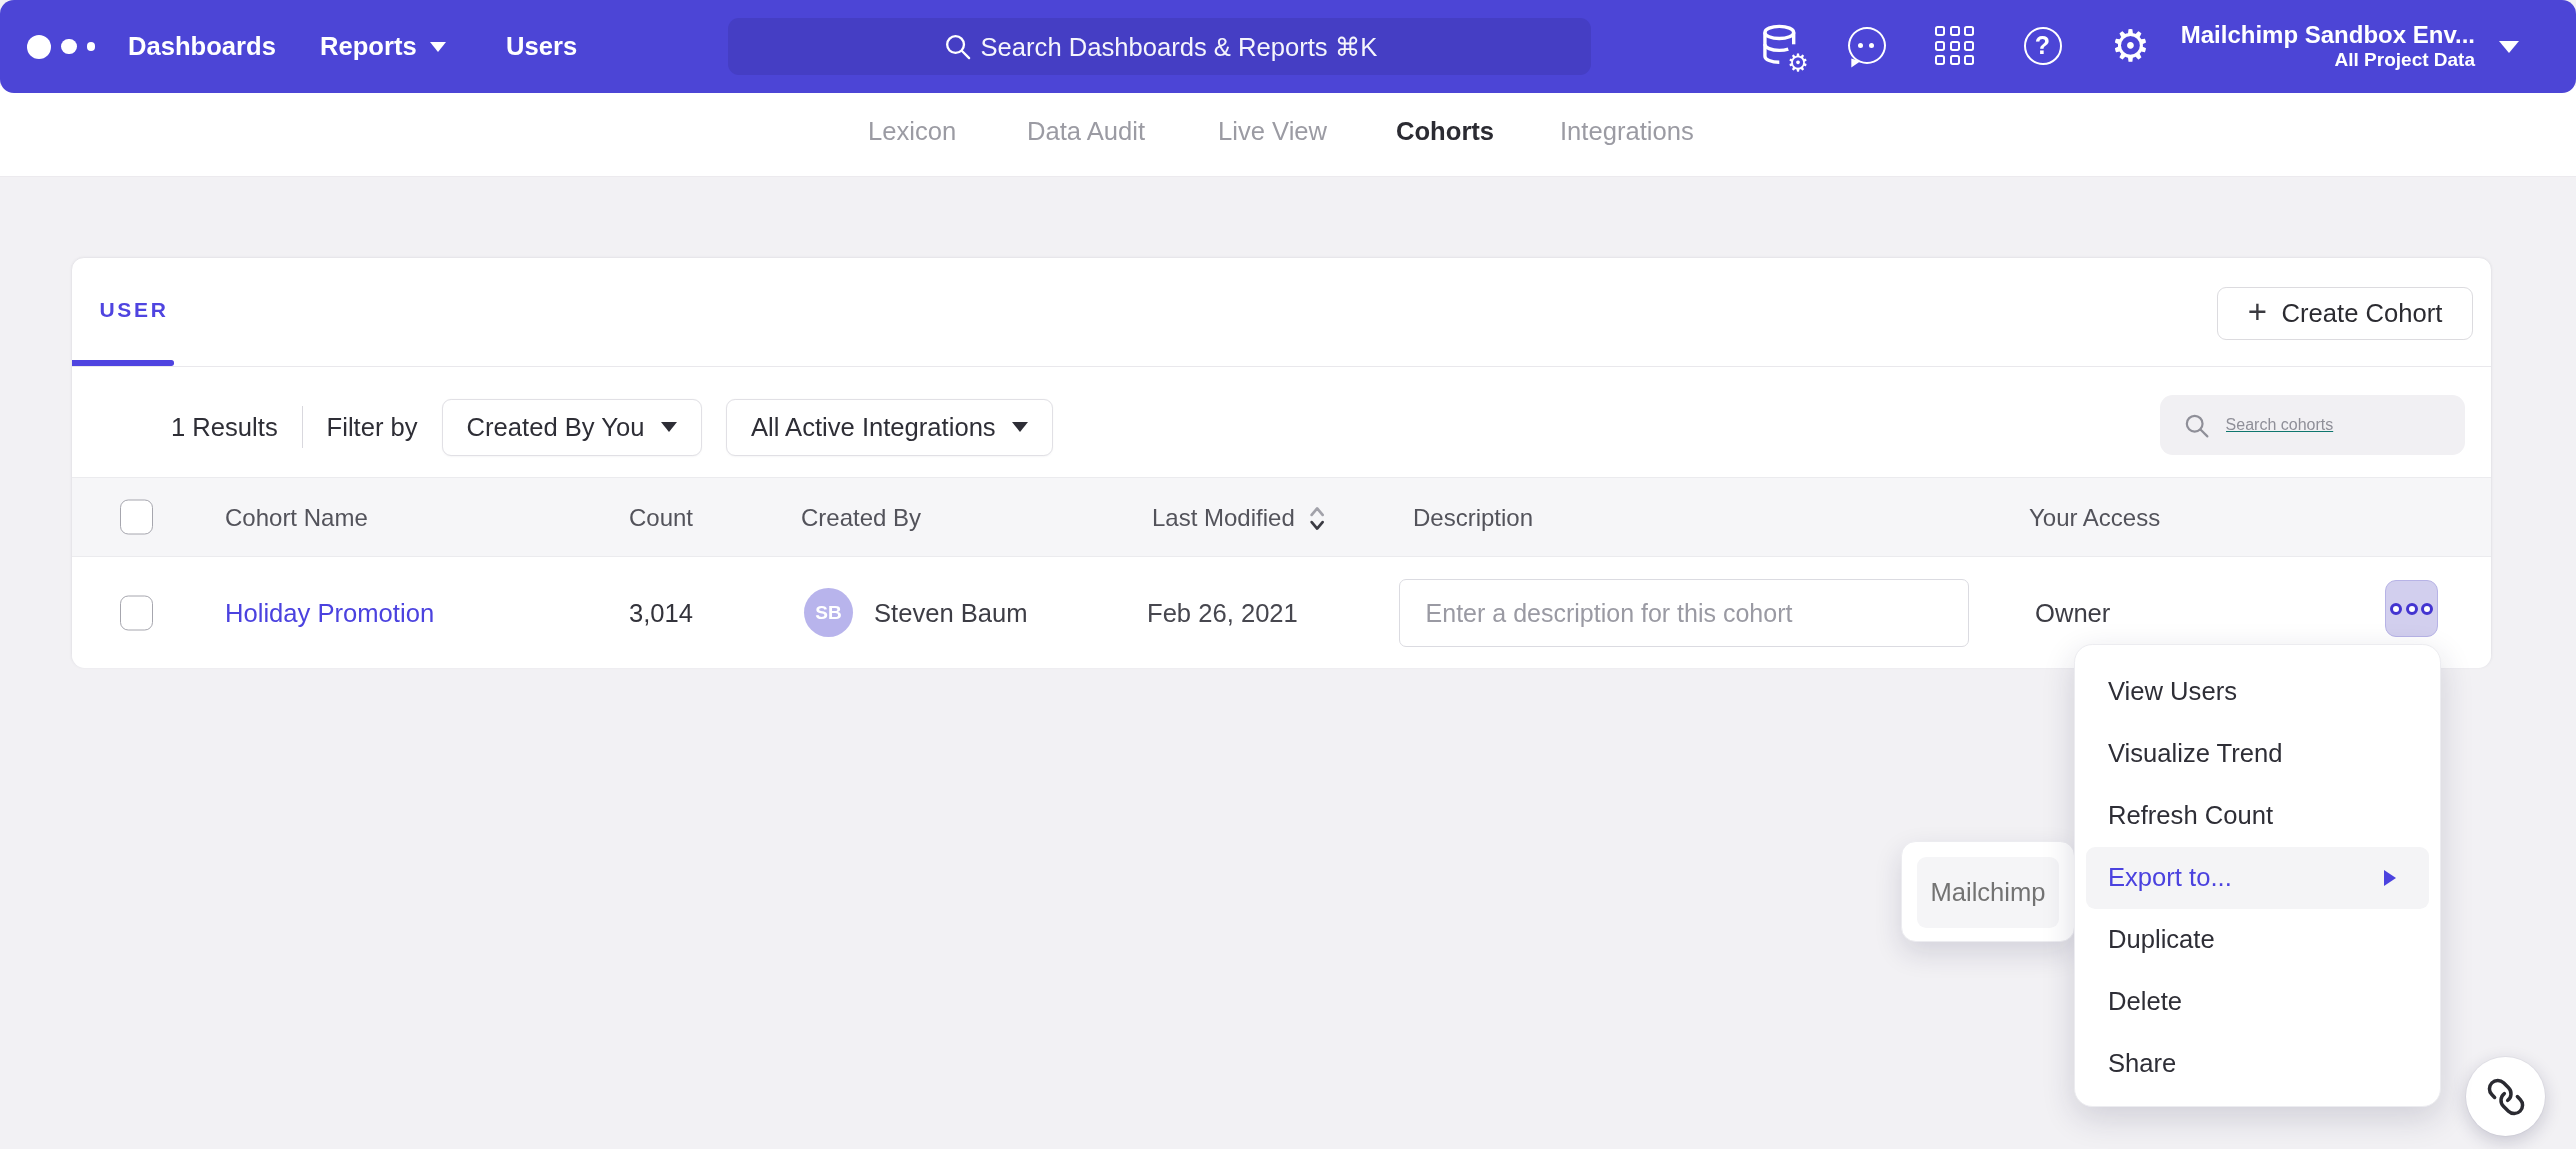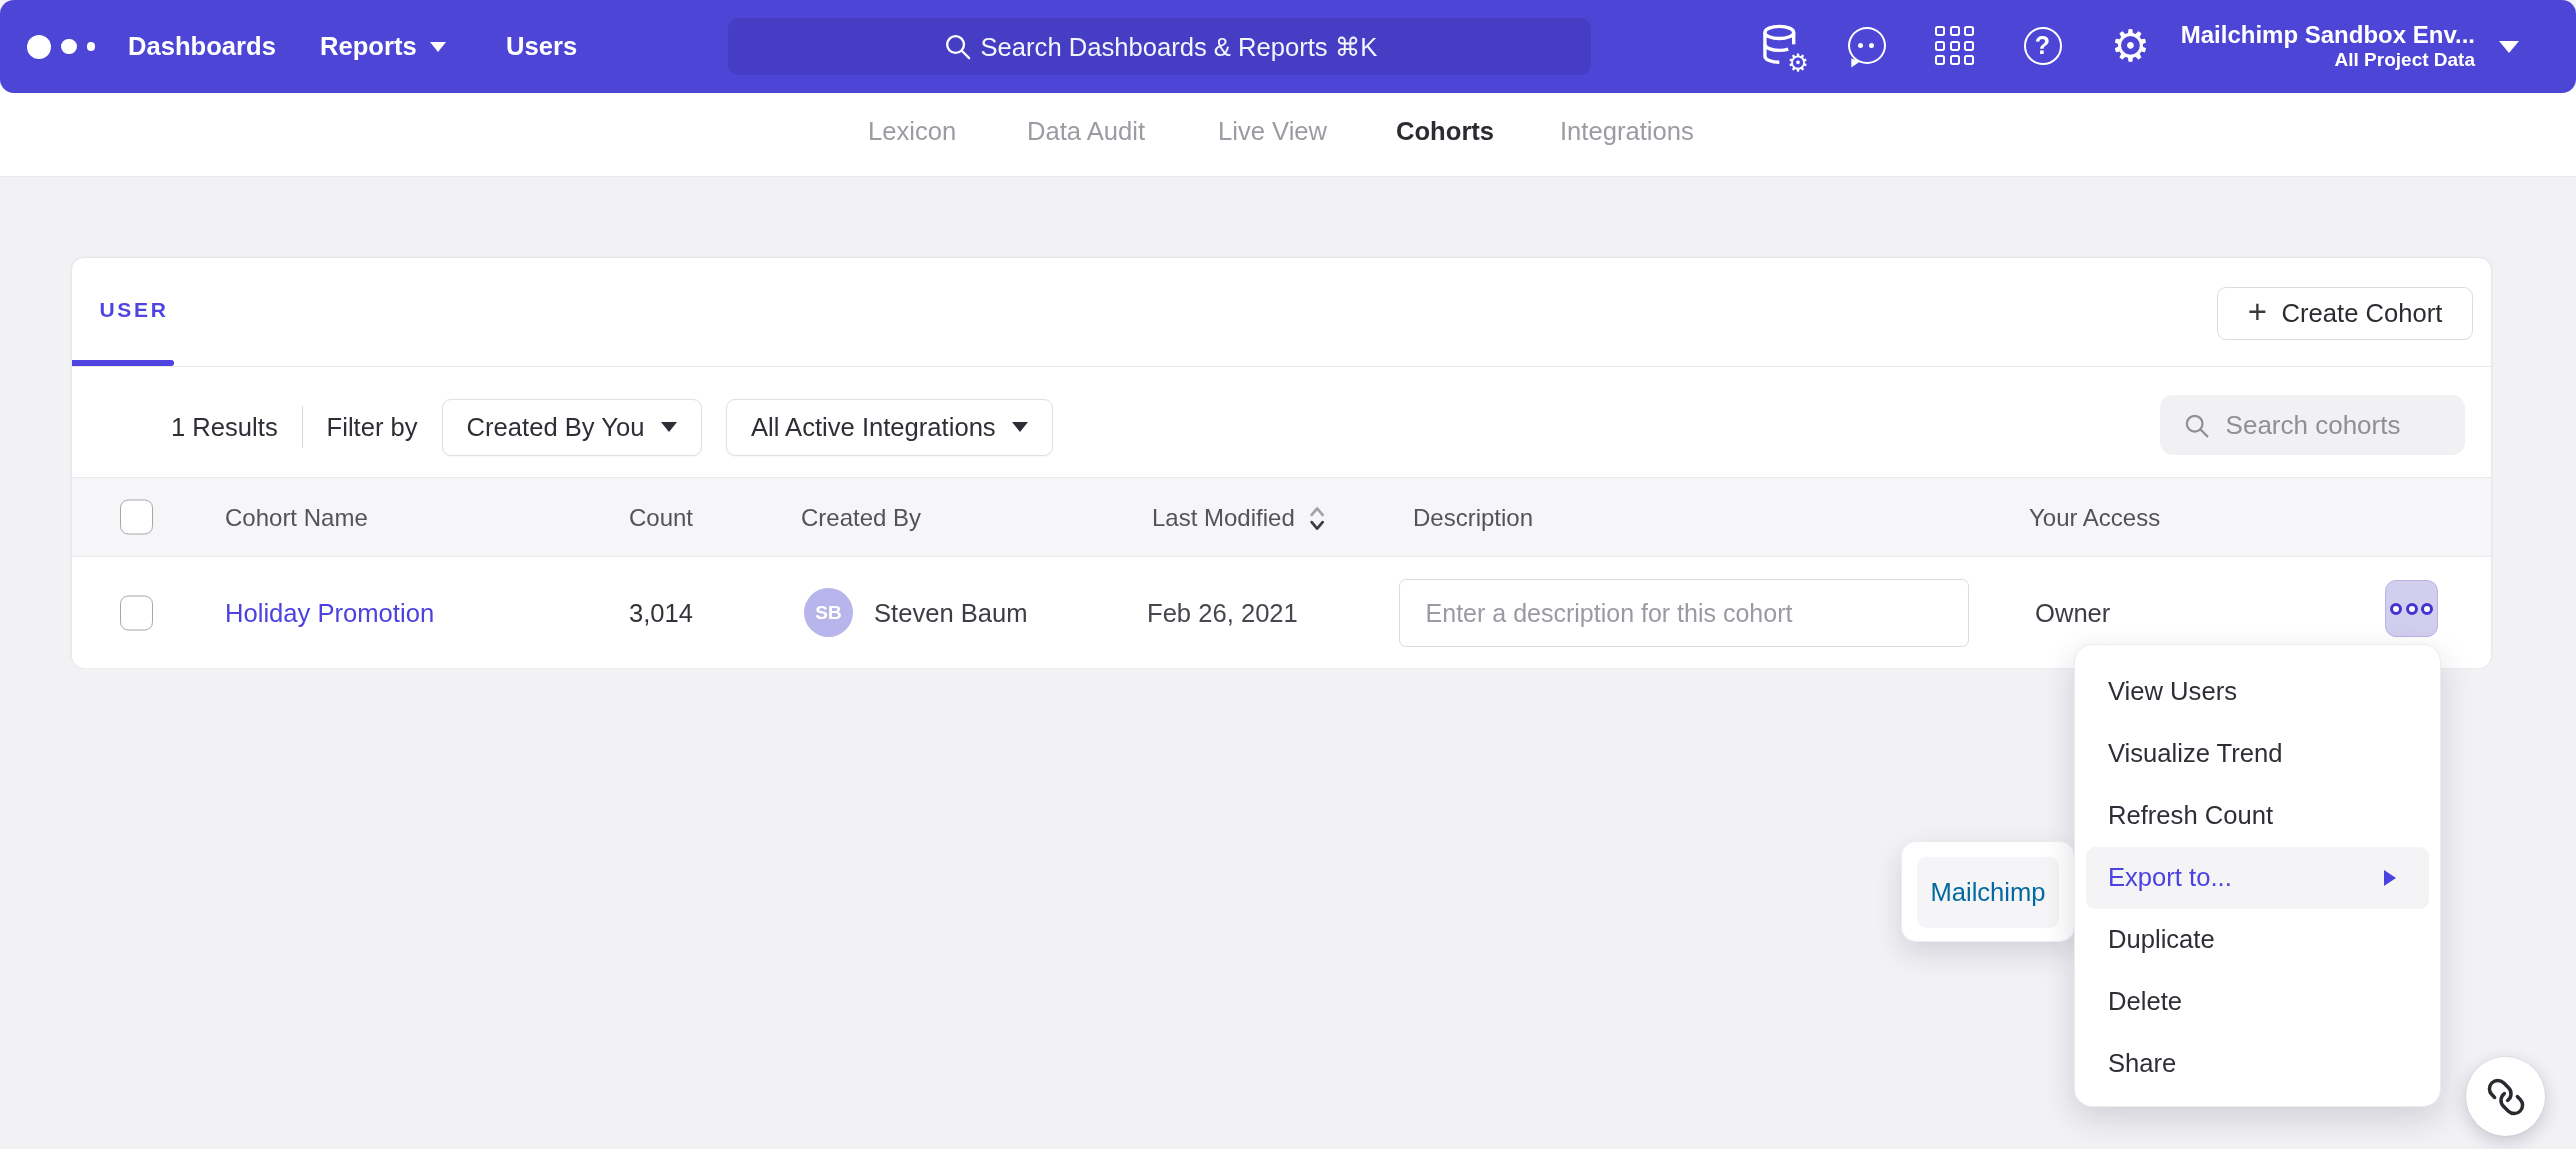--- a/index.html
+++ b/index.html
@@ -58,22 +58,22 @@
 
   .filter-row { position:absolute; left:99px; top:137px; height:64px; display:flex; align-items:center; gap:24px; }
   .results { font-size:25.6px; color:#2e2e36; }
   .vdiv { width:0.9px; height:42px; background:#d9d8de; }
   .filterby { font-size:25.6px; color:#2e2e36; }
   .dropdown { height:57px; border:0.9px solid #e1e0e5; border-radius:9.1px; background:#fff; display:flex; align-items:center;
               gap:16.5px; padding:0 24px; font-size:25.6px; color:#2e2e36; cursor:pointer; box-shadow:0 0.9px 1.8px rgba(25,25,60,.04); }
   .dd-caret { width:0; height:0; border-left:8.2px solid transparent; border-right:8.2px solid transparent; border-top:10px solid #2e2e36; }
   .cohort-search { position:absolute; left:2088px; top:137px; width:305px; height:60px; background:#f1f0f3; border-radius:12.8px;
                    display:flex; align-items:center; gap:14.6px; padding:0 22px; }
-  .cohort-search input { border:none; outline:none; background:transparent; font-size:26px; color:#0f766e; width:210px;
-                         font-family:"Liberation Sans", sans-serif; }
+  .cohort-search input { border:none; outline:none; background:transparent; font-size:16px; color:#0f766e; width:210px;
+                         font-family:"Liberation Sans", sans-serif;text-decoration:underline; }
   .cohort-search input::placeholder { color:#8f8f98; }
 
   .thead { position:absolute; left:0; top:219px; width:100%; height:80px; background:#f6f6f8;
            border-top:0.9px solid #ebebee; border-bottom:0.9px solid #ebebee; }
   .th { position:absolute; top:0; height:80px; display:flex; align-items:center; font-size:24px; color:#53535b; font-weight:500; gap:9.1px; }
   .checkbox { position:absolute; left:48px; top:50%; transform:translateY(-50%); width:33px; height:35px;
               border:1.8px solid #a6a6ae; border-radius:8.2px; background:#fff; cursor:pointer; }
   .sorticon { display:flex; flex-direction:column; gap:1.8px; margin-left:3.7px; }
 
   .trow { position:absolute; left:0; top:300px; width:100%; height:110px; background:#fff; border-radius:0 0 12.8px 12.8px; }
@@ -93,21 +93,21 @@
   
   .ctxmenu { position:absolute; left:2074px; top:644px; width:367px; height:463px; background:#fff; border:0.9px solid #ececf0;
              border-radius:18.3px; box-shadow:0 11px 33px rgba(30,30,70,.16); padding:15.5px 0; z-index:50; }
   .mi { height:62px; display:flex; align-items:center; padding:0 33px; font-size:25.6px; color:#2e2e36; cursor:pointer; }
   .mi.hl { margin:0 11px; padding:0 22px; background:#f4f4f6; border-radius:9.1px; color:#4b42df; justify-content:space-between; }
   .mi-arrow { width:0; height:0; border-top:8.2px solid transparent; border-bottom:8.2px solid transparent; border-left:12px solid #4b42df; margin-right:11px; }
 
   .submenu { position:absolute; left:1901px; top:841px; width:174px; height:101px; background:#fff; border:0.9px solid #ececf0;
              border-radius:14.6px; box-shadow:0 11px 27.4px rgba(30,30,70,.14); padding:14.6px; z-index:40; }
   .submenu .smi { width:100%; height:71px; background:#f5f5f7; border-radius:9.1px; display:flex; align-items:center; justify-content:center;
-                  font-size:25.6px; color:#0369a1; cursor:pointer; }
+                  font-size:25.6px; color:#737373; cursor:pointer; }
 
   
   .fab { position:absolute; left:2466px; top:1057px; width:79px; height:79px; border-radius:50%; background:#fff;
          box-shadow:0 5.5px 18.3px rgba(30,30,70,.20), 0 0 0 0.9px rgba(30,30,70,.04); display:flex; align-items:center; justify-content:center;
          cursor:pointer; z-index:30; }
 </style>
 </head>
 <body>
 
 <div class="screen">

